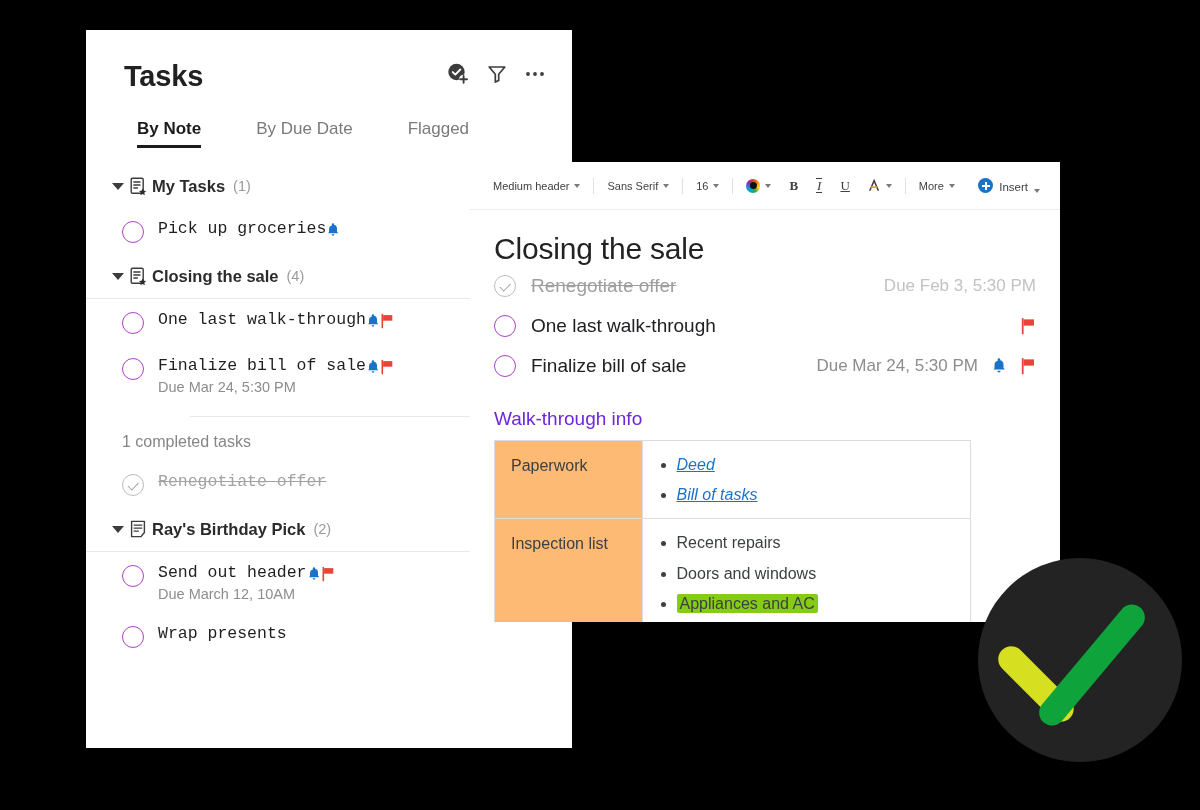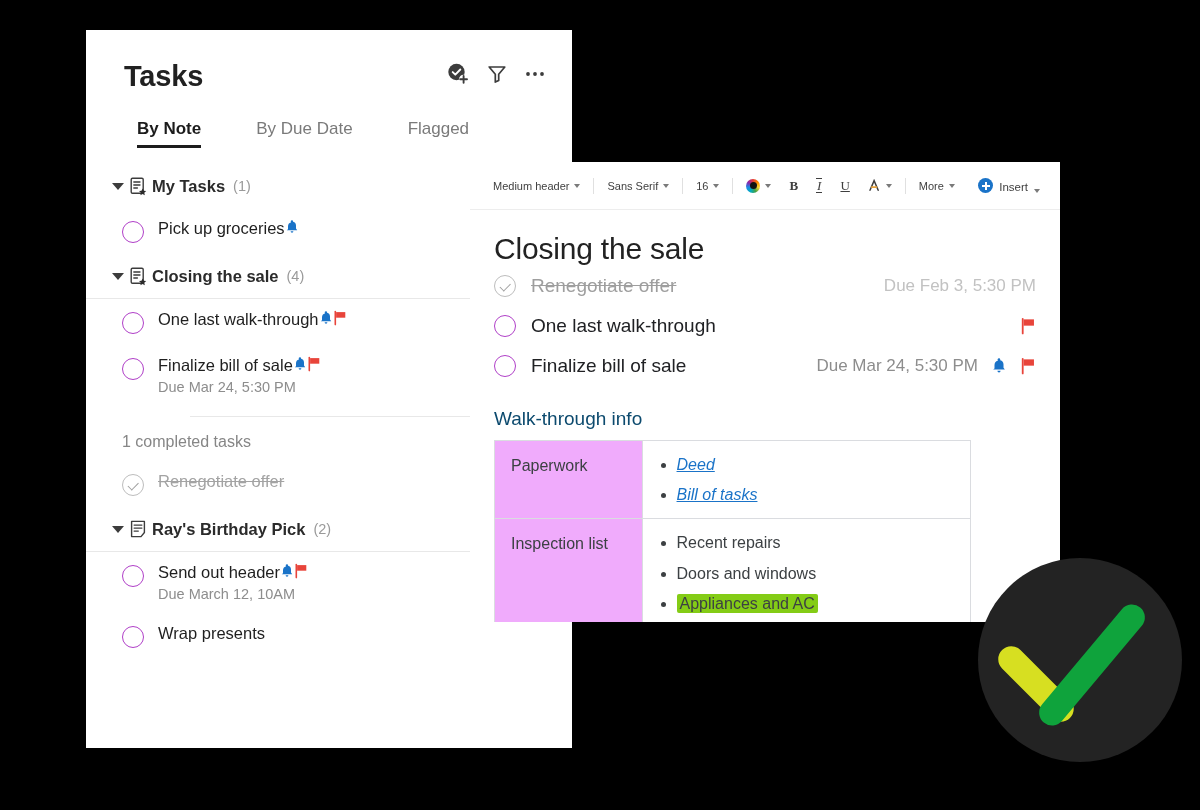--- a/index.html
+++ b/index.html
@@ -61,21 +61,21 @@
   .cbox {
     width:22px; height:22px; border-radius:50%; border:1.8px solid #b040c8; flex:none; margin-top:2px;
   }
   .cbox.done { border-color:#bdbdbd; position:relative; }
   .cbox.done:after {
     content:""; position:absolute; left:5px; top:7px; width:9px; height:4.5px;
     border-left:1.8px solid #9e9e9e; border-bottom:1.8px solid #9e9e9e;
     transform:rotate(-45deg);
   }
   .task-body { min-width:0; }
-  .task-line1 { display:flex; align-items:flex-start; gap:0; }
+  .task-line1 { display:flex; align-items:flex-end; gap:0;font-family:Liberation Mono, monospace; }
   .task-text { font-size:16.5px; color:#1f1f1f; }
   .task-text.done { color:#a3a3a3; text-decoration:line-through; }
   .task-due { font-size:14.5px; color:#8d8d8d; margin-top:4px; }
 
   .completed-sep { height:1px; background:#e8e8e8; margin:10px 0 0 104px; }
   .completed-label { font-size:16px; color:#868686; padding:16px 26px 10px 36px; }
 
   
   #editor-panel {
     position:absolute; left:470px; top:162px; width:590px; height:460px;
@@ -112,25 +112,25 @@
   .note-title { font-size:30px; font-weight:400; color:#222; letter-spacing:-.2px; }
 
   .ntask { display:flex; align-items:center; gap:15px; padding:9px 0; }
   .ntask .cbox { margin-top:0; }
   .ntask-text { font-size:19px; color:#202124; }
   .ntask-text.done { color:#9e9e9e; text-decoration:line-through; }
   .ntask-right { margin-left:auto; display:flex; align-items:center; gap:13px; }
   .ntask-due { font-size:17px; color:#8d8d8d; }
   .ntask-due.done { color:#c2c2c2; }
 
-  .sec-head { font-size:19px; color:#0c4a6e; margin:22px 0 10px 0; }
+  .sec-head { font-size:19px; color:#6d28d9; margin:22px 0 10px 0; }
 
   table.info { width:88%; border-collapse:collapse; table-layout:fixed; }
   table.info td { border:1px solid #dadce0; vertical-align:top; padding:14px 16px; }
-  td.k { width:31%; background:#f0abfc; font-size:16px; color:#3c4043; line-height:1.35; }
+  td.k { width:31%; background:#fdba74; font-size:16px; color:#3c4043; line-height:1.35; }
   td.v { background:#fff; }
   ul.cell { margin:0; padding-left:18px; }
   ul.cell li { font-size:16px; color:#3c4043; line-height:1.2; margin-bottom:11px; list-style:disc; }
   ul.cell li:last-child { margin-bottom:0; }
   ul.cell li a { color:#1a73c8; text-decoration:underline;font-style:italic; }
   .hl { background:#84cc16; padding:1px 3px; border-radius:2px; }
 
   
   #check-badge {
     position:absolute; left:978px; top:558px; width:204px; height:204px;

